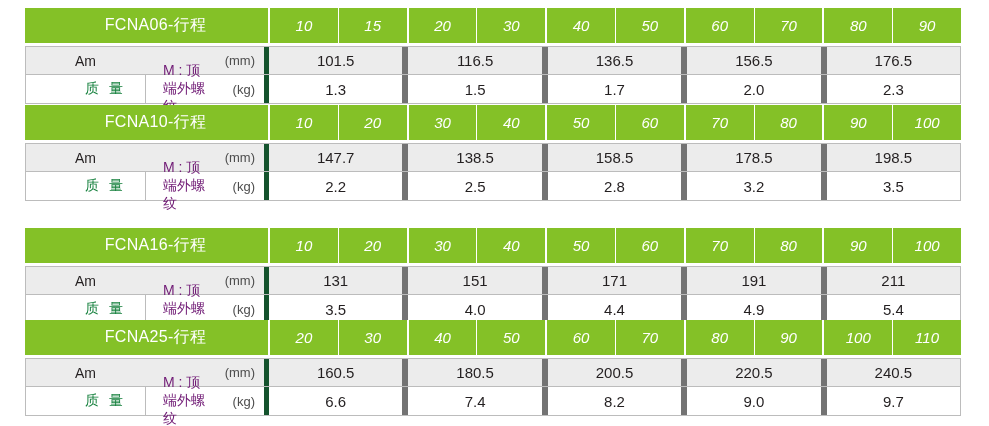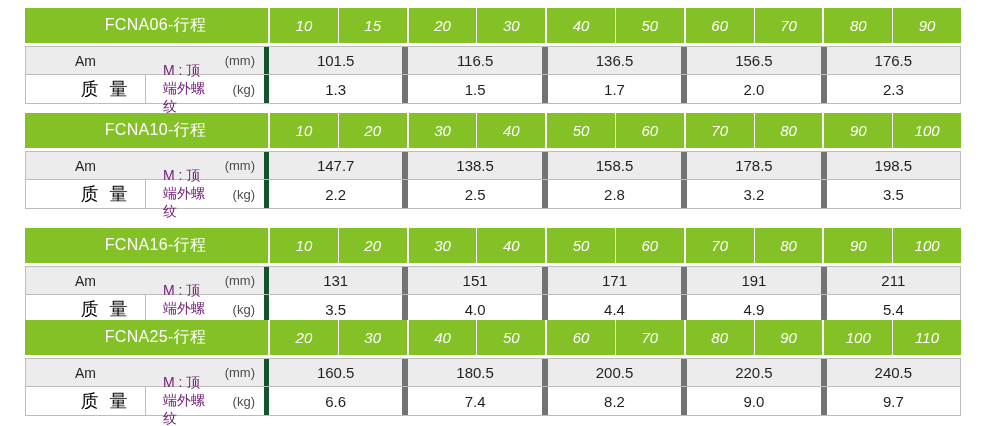--- a/index.html
+++ b/index.html
@@ -110,22 +110,22 @@
     font-size: 14px;
     color: #231f20;
     padding-left: 9px;
     box-sizing: border-box;
   }
   .label-left {
     flex: 0 0 80px;
     display: flex;
     align-items: center;
     justify-content: center;
-    font-size: 18px;
-    color: #000000;
+    font-size: 14px;
+    color: #15803d;
     box-sizing: border-box;
     border-right: 1px solid #bcbcbc;
     letter-spacing: 3px;
     text-align: center;
   }
   .label-mid {
     flex: 1 1 auto;
     display: flex;
     align-items: center;
     font-size: 14px;
@@ -205,21 +205,21 @@
         </div>
         <div class="values">
           <div class="value-cell">1.3</div>
           <div class="value-cell">1.5</div>
           <div class="value-cell">1.7</div>
           <div class="value-cell">2.0</div>
           <div class="value-cell">2.3</div>
         </div>
       </div>
     </div>
-    <div class="spec-block" style="top: 113px;">
+    <div class="spec-block" style="top: 105px;">
       <div class="block-header">
         <div class="header-title">FCNA10-行程</div>
         <div class="header-steps">
           <div class="header-step group-start">10</div>
           <div class="header-step">20</div>
           <div class="header-step group-start">30</div>
           <div class="header-step">40</div>
           <div class="header-step group-start">50</div>
           <div class="header-step">60</div>
           <div class="header-step group-start">70</div>

